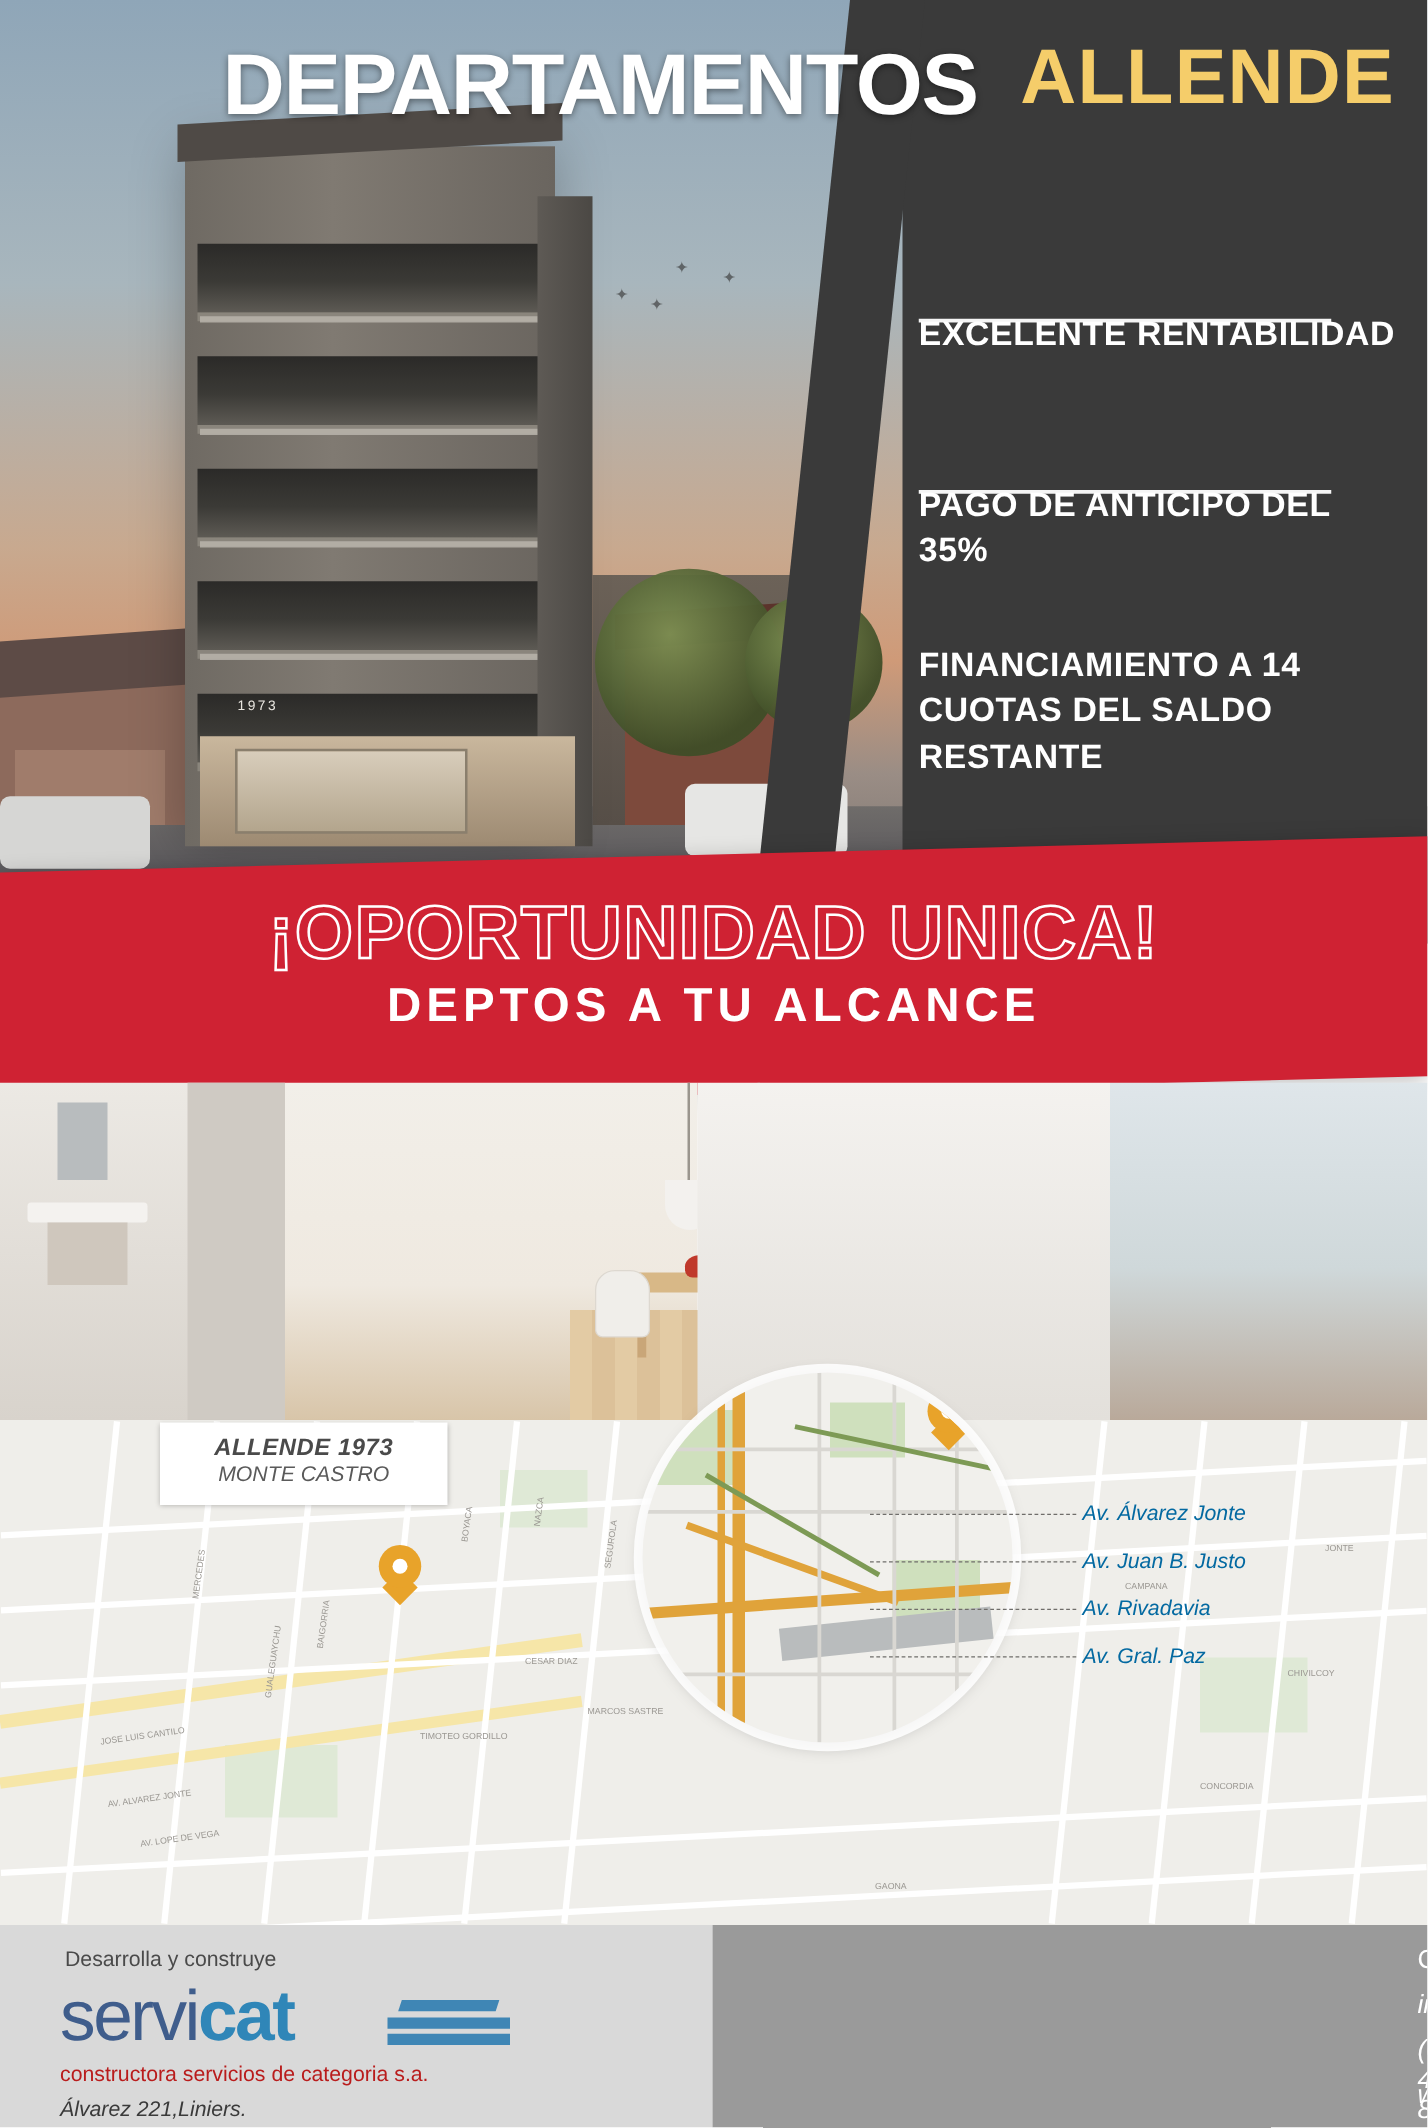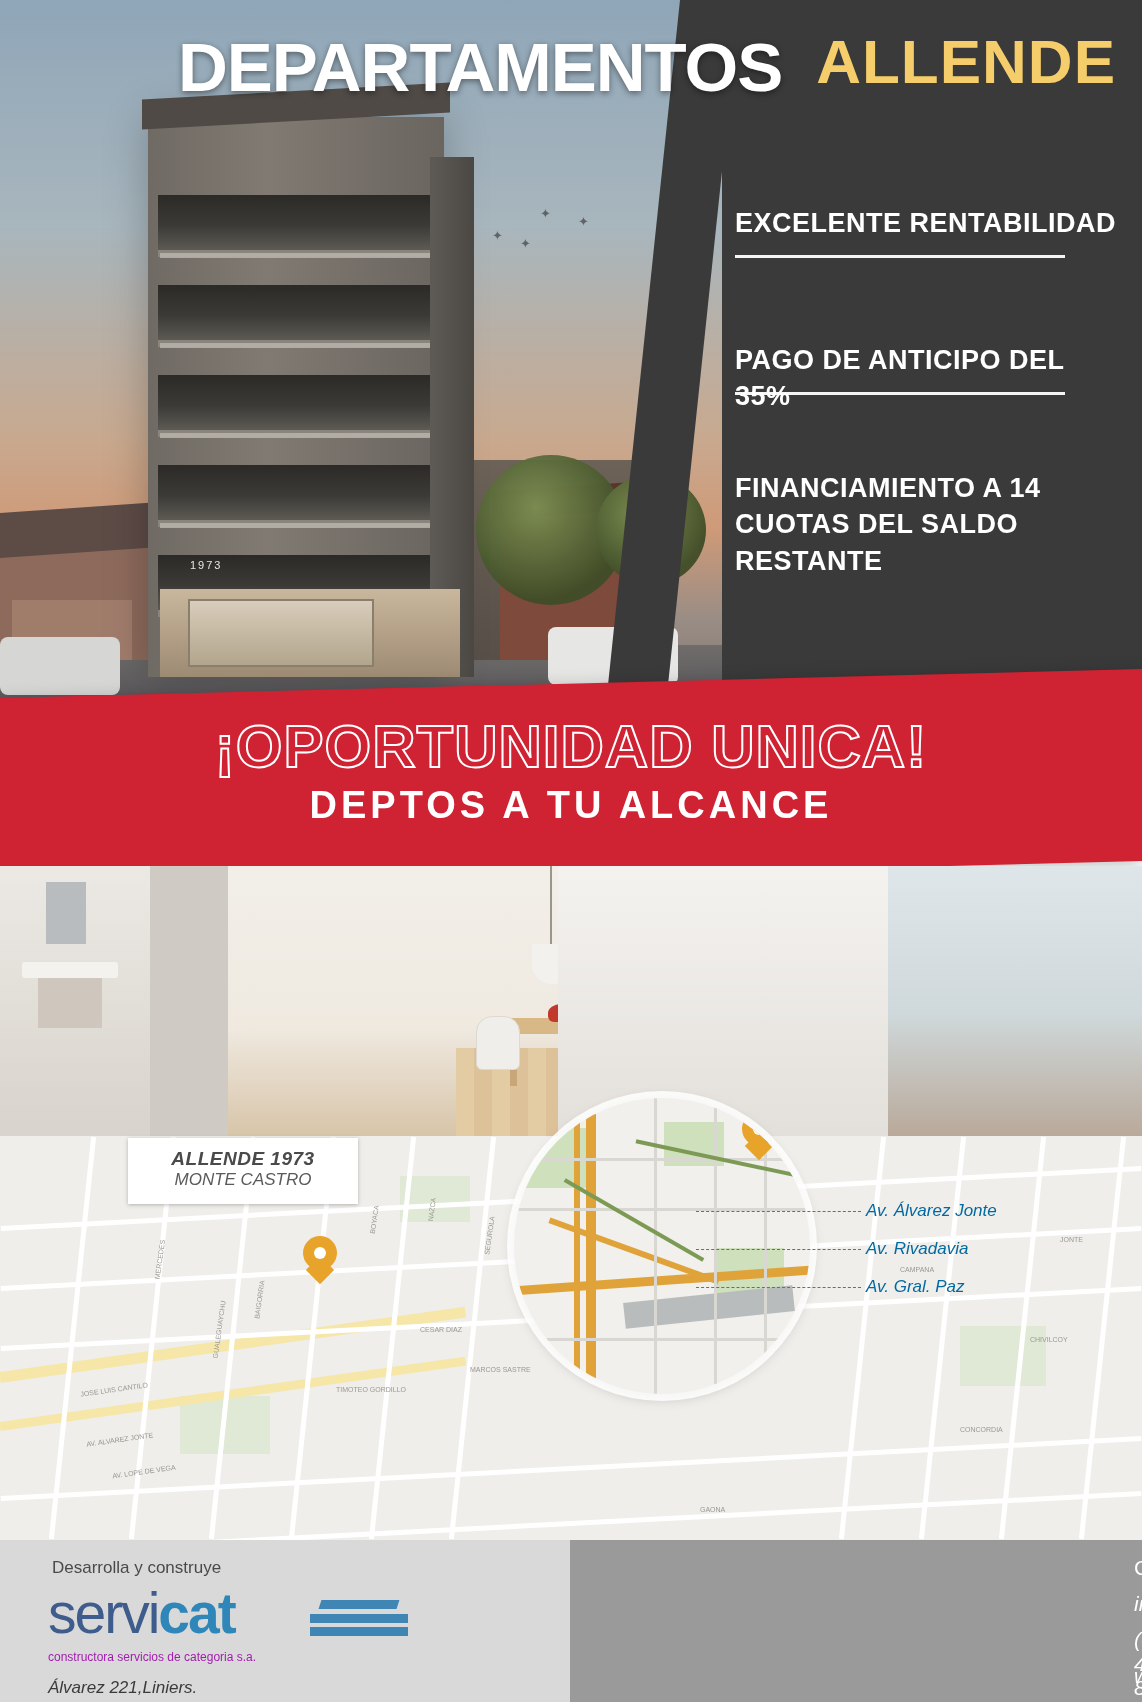--- a/index.html
+++ b/index.html
@@ -109,21 +109,21 @@
     text-shadow:0 2px 6px rgba(0,0,0,.45);
     font-family:"Liberation Sans", sans-serif;
   }
   .title-allende {
     position:absolute; right:26px; top:26px;
     color:#f5cd6a; font-size:62px; font-weight:bold; letter-spacing:1px;
     font-family:"Liberation Sans", sans-serif;
   }
   .feat {
     position:absolute; left:735px; color:#fff; font-size:27px; font-weight:bold;
-    letter-spacing:.5px; line-height:1.35; width:390px;
+    letter-spacing:.5px; line-height:1.35; width:390px;margin-top:44px;
   }
   .feat.f1 { top:205px; }
   .feat.f2 { top:342px; }
   .feat.f3 { top:470px; }
   .rule {
     position:absolute; left:735px; width:330px; height:3px; background:#ffffff; opacity:.95;
   }
   .rule.r1 { top:255px; }
   .rule.r2 { top:392px; }
 
@@ -233,21 +233,21 @@
   .f-right { position:absolute; left:570px; top:0; width:572px; height:162px; background:#9a9a9a; }
 
   .dev-line { position:absolute; left:52px; top:18px; color:#4a4a4a; font-size:17px; }
   .logo { position:absolute; left:48px; top:40px; }
   .logo .servi { color:#3f5d8c; font-size:57px; font-weight:normal; letter-spacing:-2px; }
   .logo .cat { color:#2f86b8; font-size:57px; font-weight:bold; letter-spacing:-2px; }
   .logo-mark {
     position:absolute; left:310px; top:54px; width:98px; height:46px;
   }
   .logo-mark i{ position:absolute; background:#3f86b5; display:block; }
-  .sub { position:absolute; left:48px; top:110px; color:#a21caf; font-size:12px; }
+  .sub { position:absolute; left:48px; top:110px; color:#b91c1c; font-size:17px; }
   .addr { position:absolute; left:48px; top:138px; color:#3a3a3a; font-size:17px; font-style:italic; }
 
   .c-title { position:absolute; left:564px; top:16px; color:#fff; font-size:21px; letter-spacing:.5px; }
   .c-item { position:absolute; left:564px; color:#fff; font-size:21px; font-style:italic; }
   .c1 { top:52px; } .c2 { top:88px; } .c3 { top:124px; }
 </style>
 </head>
 <body>
 
 <div class="poster">
@@ -440,20 +440,21 @@
     <div style="position:absolute; left:120px; top:60px; width:180px; height:4px; background:#7d9a55; transform:rotate(12deg);"></div>
     <div class="pin" style="left:228px; top:14px;">
       <div class="tip"></div>
         <div class="head"></div>
         <div class="dot"></div>
     </div>
   </div>
 
   <div class="conn-list">
     <div class="conn-item">Av. Álvarez Jonte</div>
+    <div class="conn-item">Av. Juan B. Justo</div>
     <div class="conn-item">Av. Rivadavia</div>
     <div class="conn-item">Av. Gral. Paz</div>
   </div>
 
   <div class="footer">
     <div class="f-left">
       <div class="dev-line">Desarrolla y construye</div>
       <div class="logo">
         <span class="servi">servi</span><span class="cat">cat</span>
       </div>

